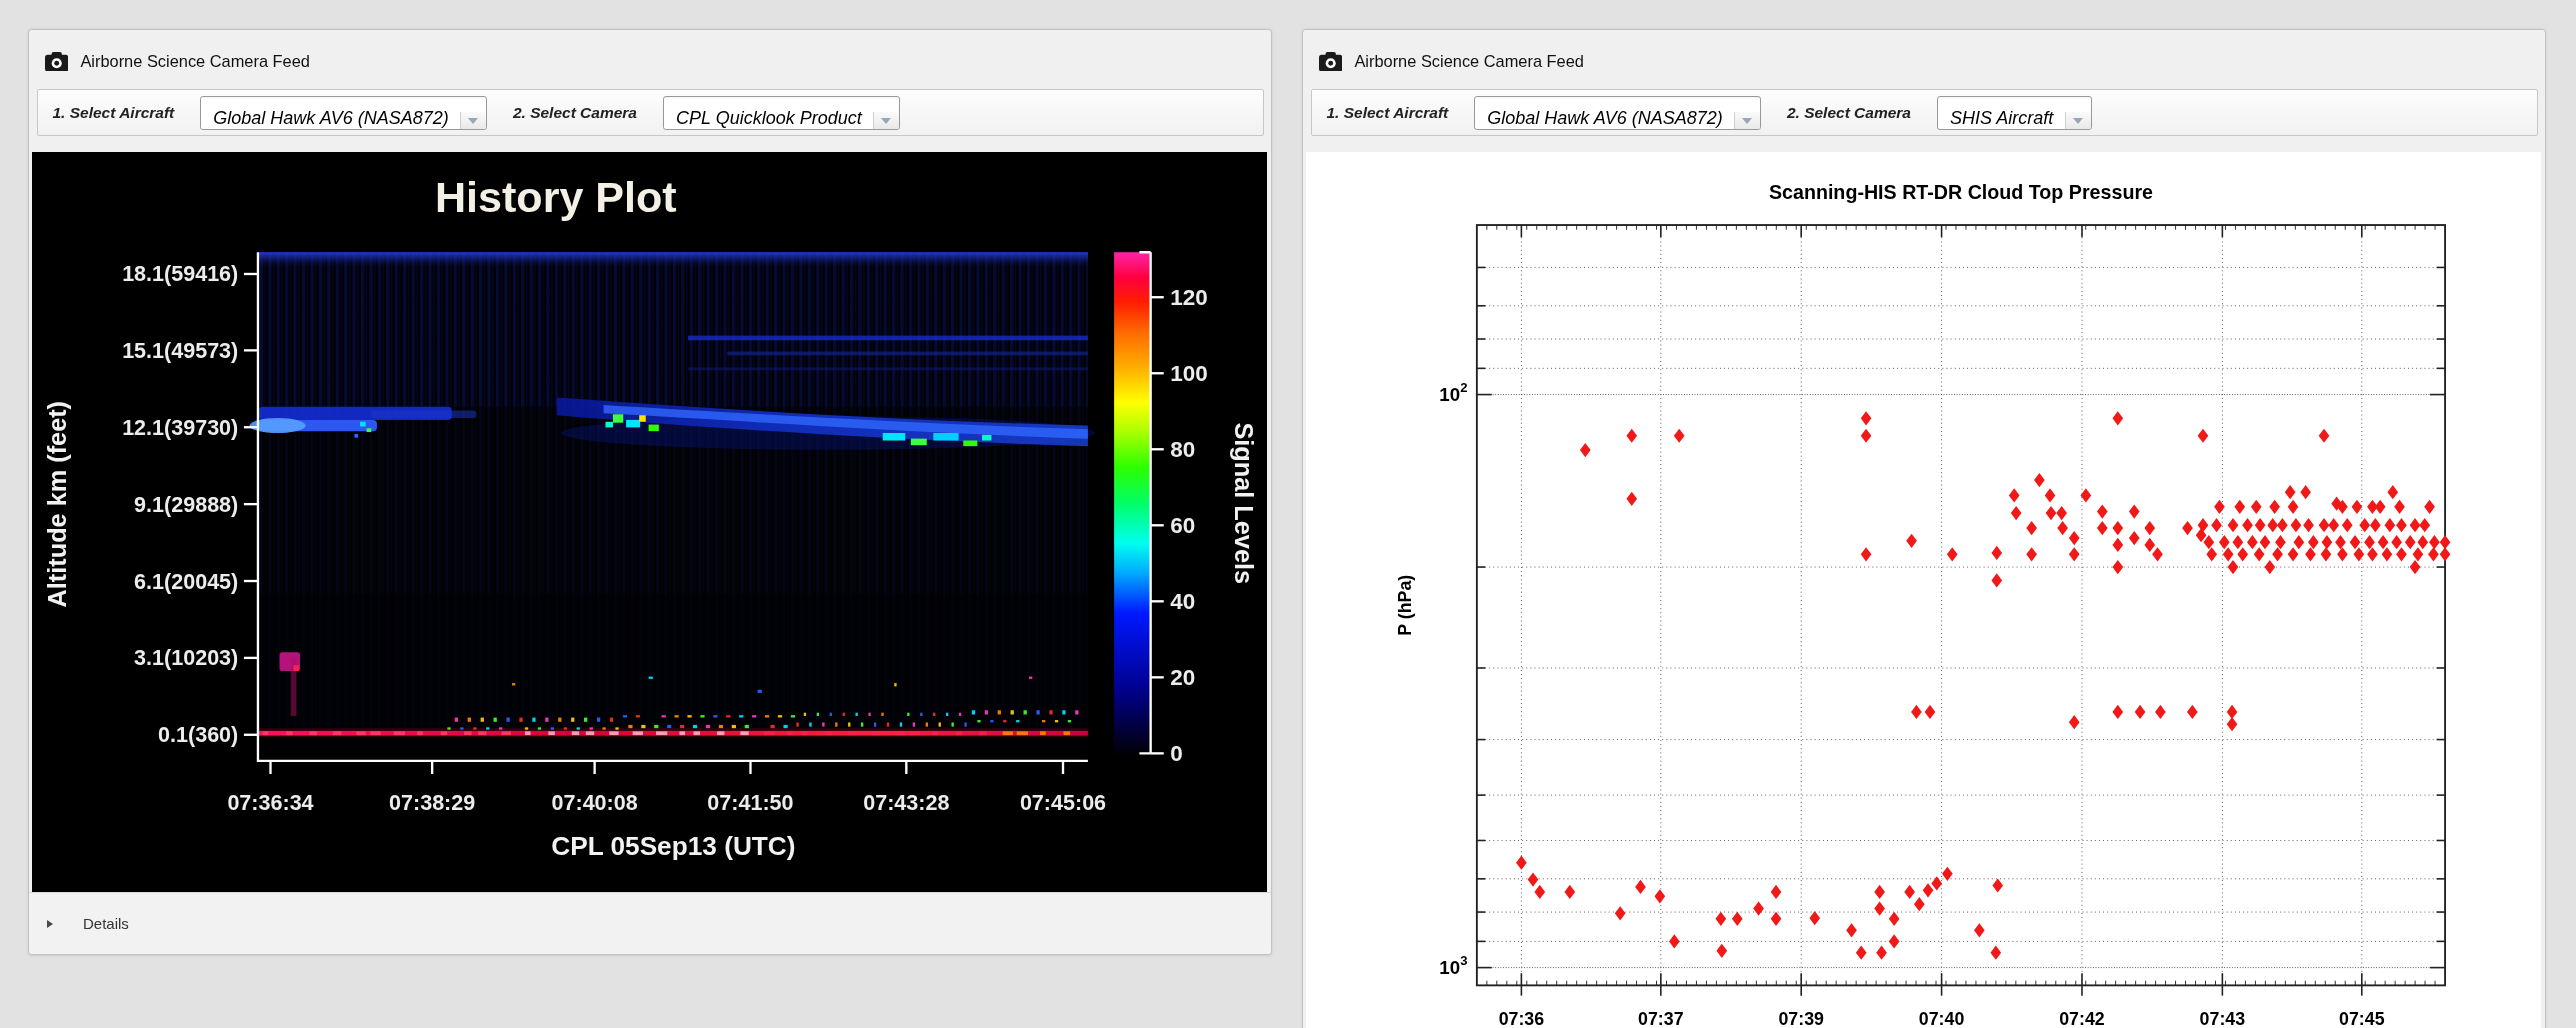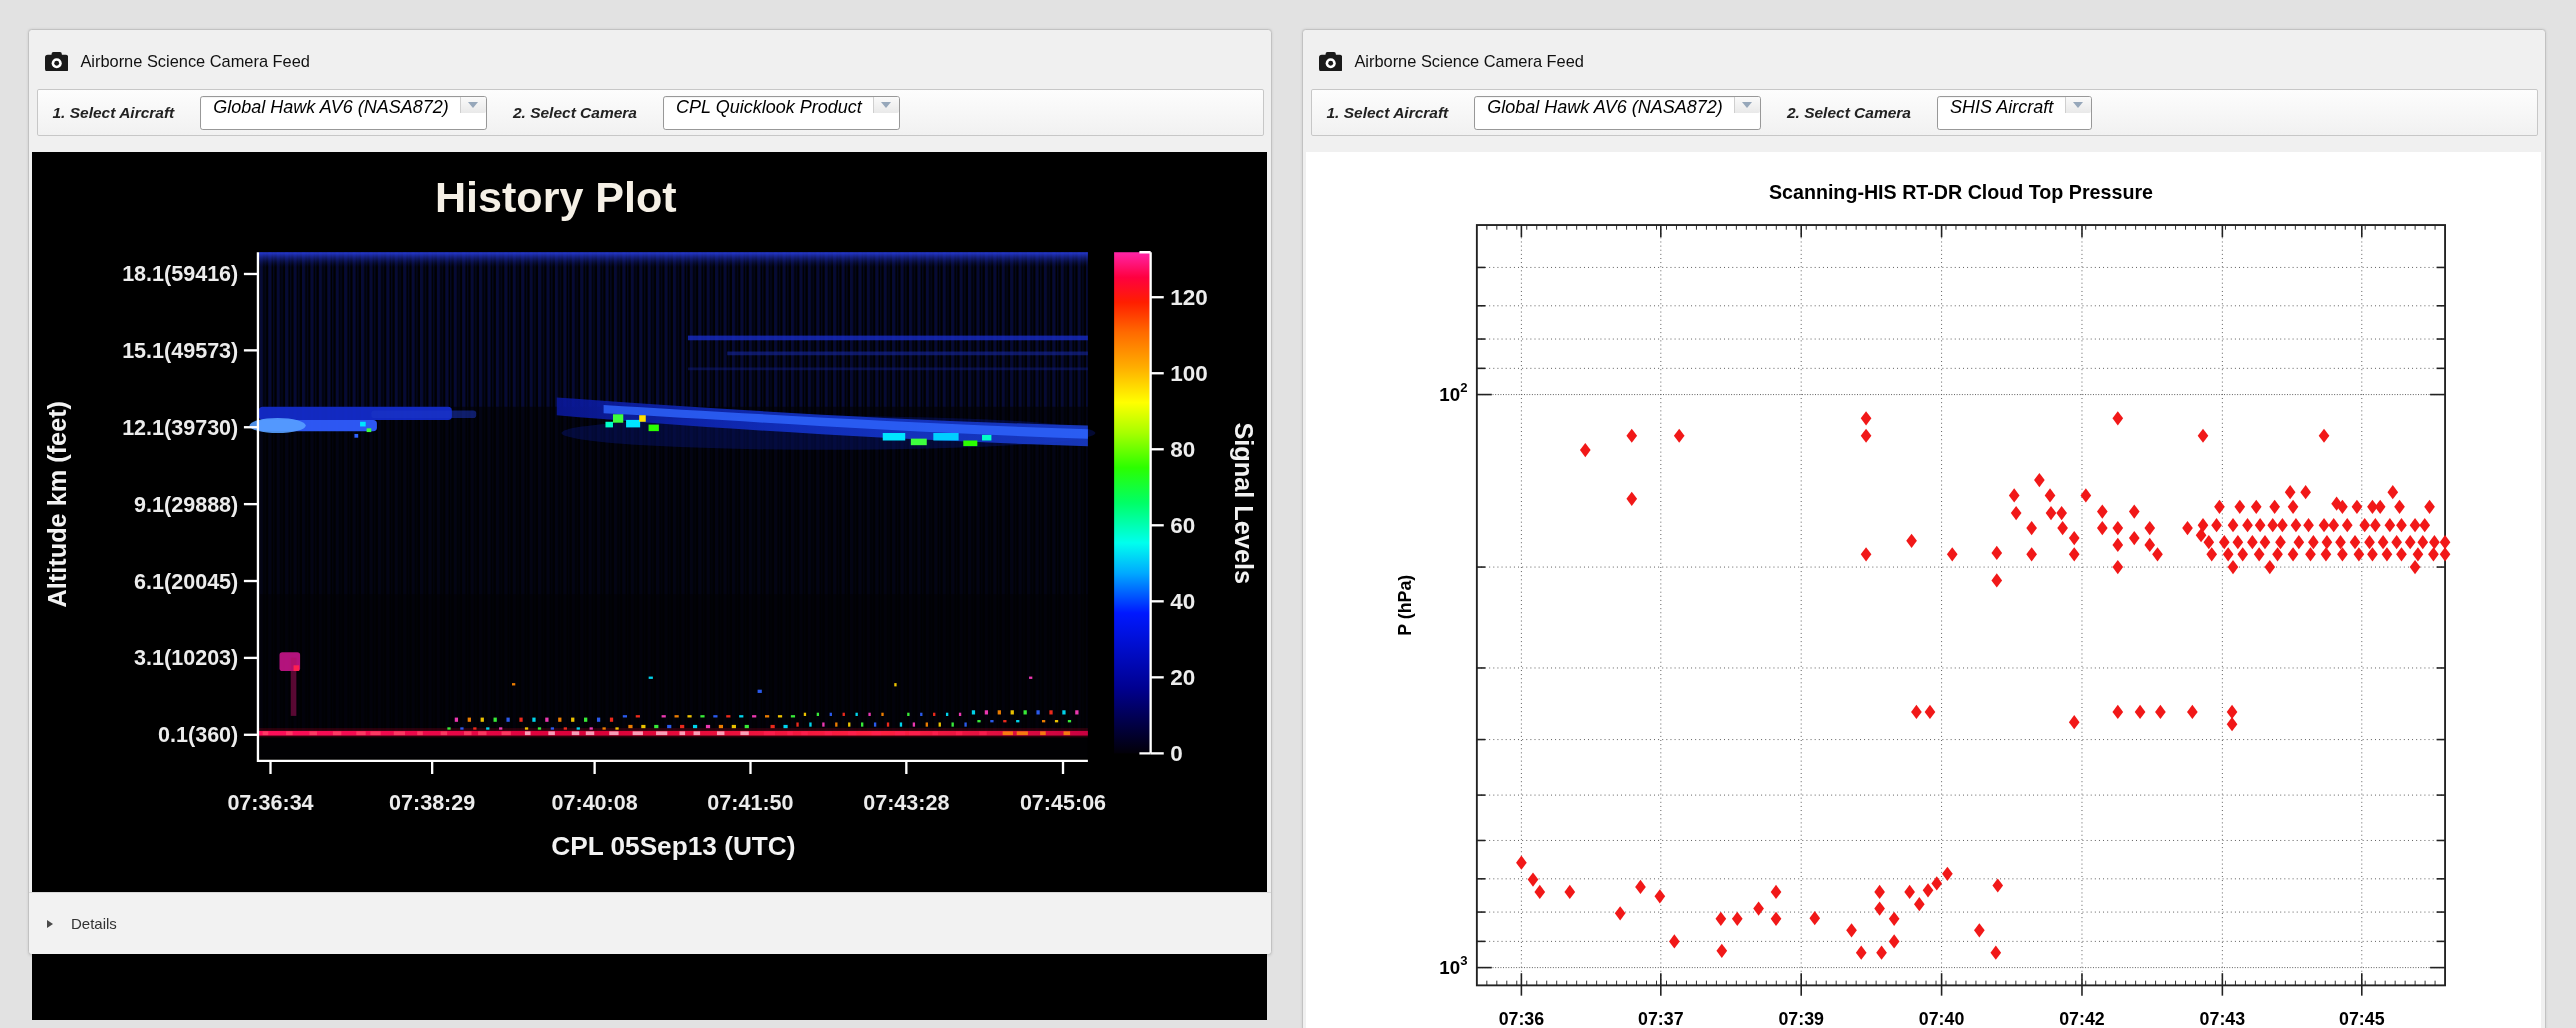--- a/index.html
+++ b/index.html
@@ -22,38 +22,38 @@
   }
   .cam-icon{flex:0 0 auto;display:block;}
   .toolbar{
     margin:9.4px 7.5px 0 7.5px;height:45px;
     border:0.9px solid #c7c7c7;border-radius:1.9px;
     background:linear-gradient(#fdfdfd,#f1f1f1);
     display:flex;align-items:center;gap:26px;padding:0 20px 0 15px;font-style:italic;
   }
   .tb-label{font-weight:bold;font-size:15.5px;color:#222;white-space:nowrap;}
   .select{
-    height:32px;display:inline-flex;align-items:flex-start;
+    height:32px;display:inline-flex;align-items:flex-end;
     background:#fff;border:0.9px solid #989898;border-radius:2.8px;
     cursor:pointer;box-shadow:inset 0 0.9px 0.9px rgba(0,0,0,.05);
   }
   .select .val{display:flex;align-items:center;padding:0 11.2px 0 12px;font-size:18px;color:#000;white-space:nowrap;}
   .select .arrow{
     width:25px;border-left:0.9px solid #cfcfcf;border-radius:0 1.9px 1.9px 0;
     background:linear-gradient(#fafafa,#e9e9e9);
     display:flex;align-items:center;justify-content:center;
   }
   .tri-down{width:0;height:0;border:5.6px solid transparent;border-top:6.6px solid #96a7ba;margin-top:5.6px;}
   .plot-box{position:absolute;left:2.8px;top:122px;}
-  #cpl-plot{width:1235px;height:868px;background:#000;}
+  #cpl-plot{width:1235px;height:740px;background:#000;}
   #shis-plot{width:1235px;height:927px;background:#fff;}
   .details-bar{
     position:absolute;left:0;right:0;top:862px;height:61px;
     border-top:0.9px solid #d8d8d8;background:#f2f2f2;
-    display:flex;align-items:center;gap:14px;padding-left:18px;
+    display:flex;align-items:center;gap:26px;padding-left:18px;
     border-radius:0 0 3.7px 3.7px;font-size:15px;color:#333;cursor:pointer;
   }
   .tri-right{width:0;height:0;border:4.7px solid transparent;border-left:6.6px solid #4a4a4a;margin-top:0.9px;}
   svg text{font-family:"Liberation Sans",sans-serif;}
 </style>
 </head>
 <body>
 
 <div class="panel" id="panel-left">
   <div class="panel-header">

